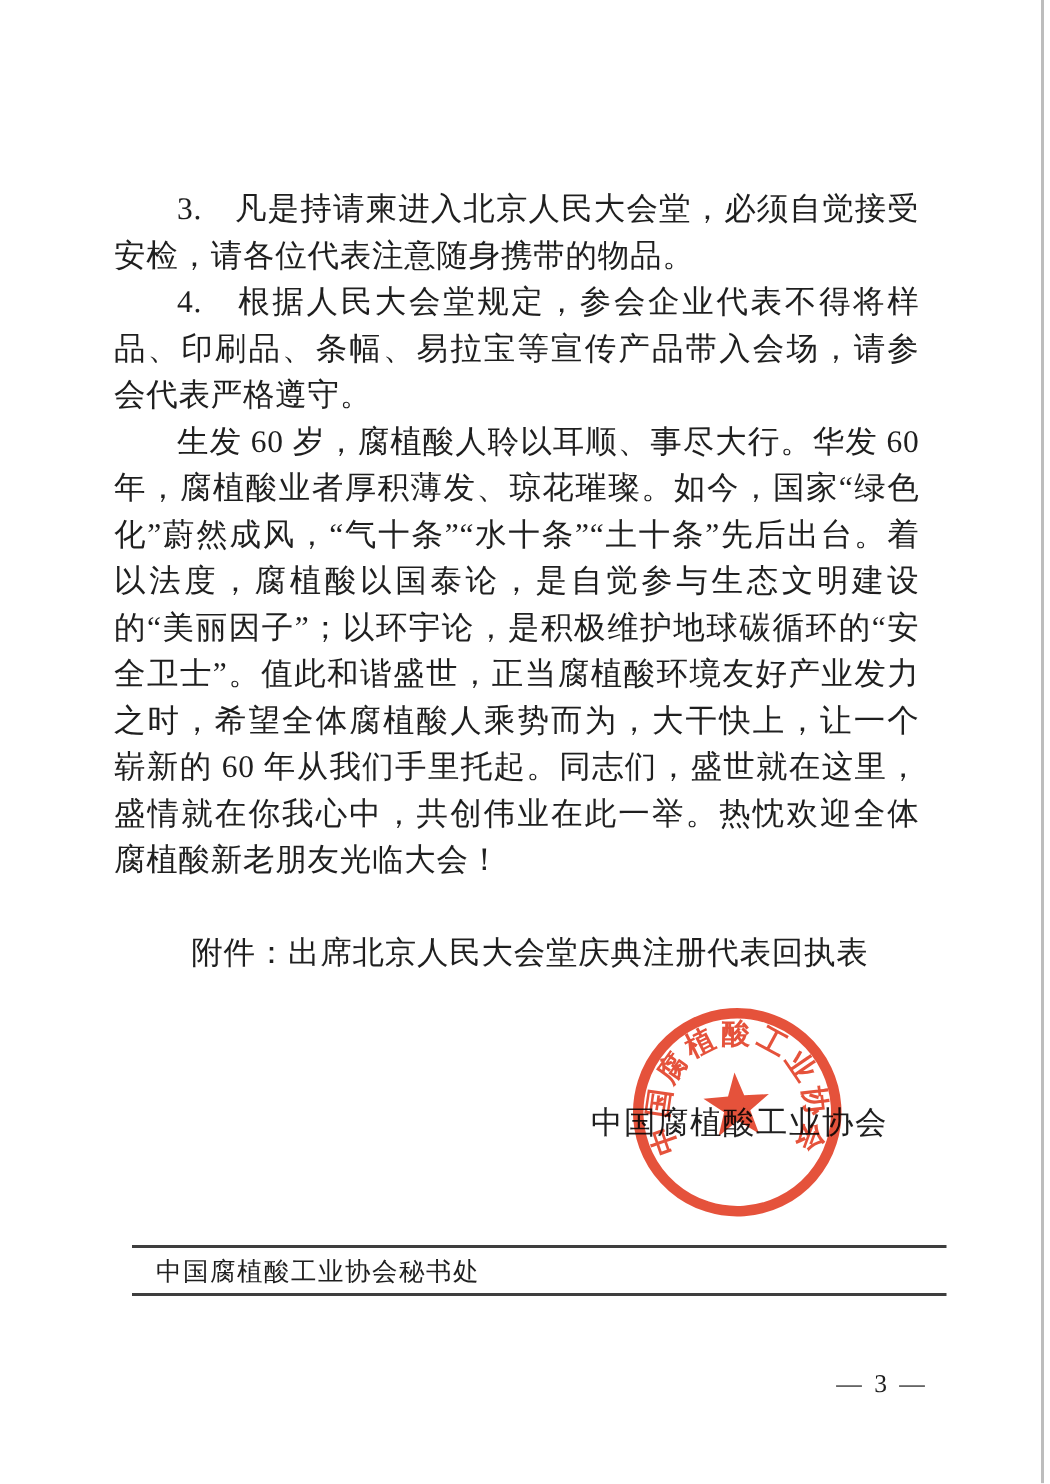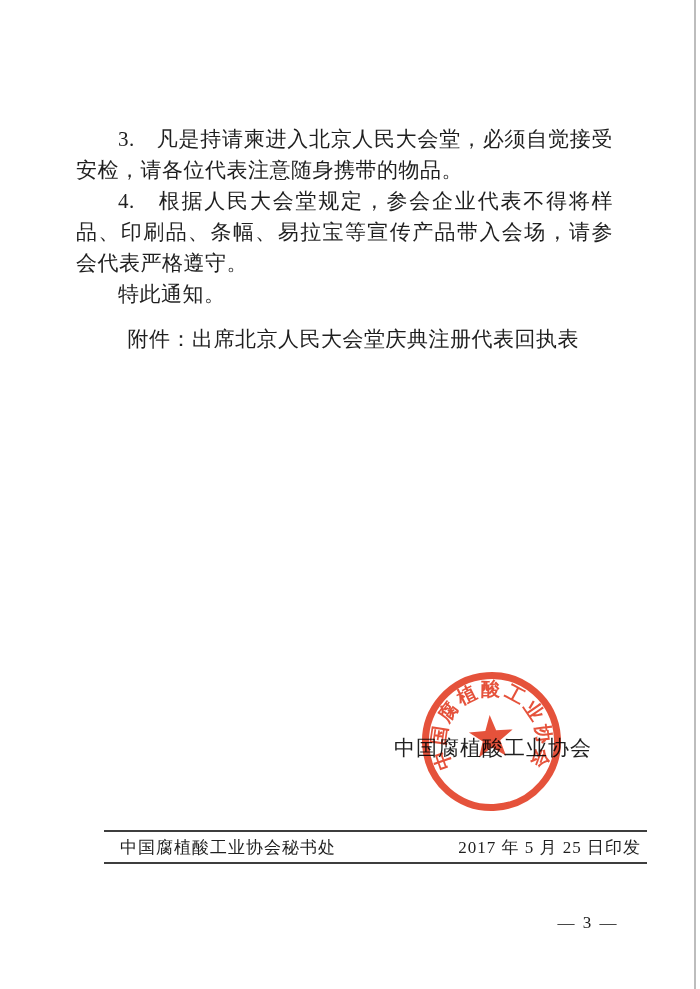--- a/index.html
+++ b/index.html
@@ -18,21 +18,21 @@
     background:#bdbdbd;
   }
   
   .body-text {
     position:absolute; left:76px; top:124px; width:537px;
     font-size:21px; line-height:31px;
     text-align:justify; text-justify:inter-ideograph;
     letter-spacing:0.5px;
   }
   .body-text p { margin:0; text-indent:2em; }
-  .body-text p.attachment { margin-top:14px; text-indent:2.45em; }
+  .body-text p.attachment { margin-top:31px; text-indent:2.45em; }
   
   .signature {
     position:absolute; left:378px; top:733px; width:230px;
     text-align:center;
     font-size:21px; line-height:30px;
     letter-spacing:1px;
     z-index:2;
   }
   
   .seal {
@@ -42,21 +42,21 @@
     mix-blend-mode:multiply;
     z-index:3;
     pointer-events:none;
   }
   .seal text {
     font-family:"Liberation Serif","DejaVu Serif",serif;
     font-weight:bold;
   }
   
   .footer {
-    position:absolute; left:104px; top:830px; width:521px;
+    position:absolute; left:88px; top:830px; width:521px;
     border-top:2px solid #3e3e3e;
     border-bottom:2px solid #3e3e3e;
     height:30px;
     display:flex; align-items:center; justify-content:space-between;
     padding:0 6px 0 16px;
     box-sizing:content-box;
     font-size:17px;
     letter-spacing:1px;
   }
   .page-number {
@@ -67,41 +67,40 @@
   }
 </style>
 </head>
 <body>
 
 <div class="page">
 
   <div class="body-text">
     <p>3.　凡是持请柬进入北京人民大会堂，必须自觉接受安检，请各位代表注意随身携带的物品。</p>
     <p>4.　根据人民大会堂规定，参会企业代表不得将样品、印刷品、条幅、易拉宝等宣传产品带入会场，请参会代表严格遵守。</p>
-    <p>特此通知。</p>
+    <p>生发 60 岁，腐植酸人聆以耳顺、事尽大行。华发 60 年，腐植酸业者厚积薄发、琼花璀璨。如今，国家“绿色化”蔚然成风，“气十条”“水十条”“土十条”先后出台。着以法度，腐植酸以国泰论，是自觉参与生态文明建设的“美丽因子”；以环宇论，是积极维护地球碳循环的“安全卫士”。值此和谐盛世，正当腐植酸环境友好产业发力之时，希望全体腐植酸人乘势而为，大干快上，让一个崭新的 60 年从我们手里托起。同志们，盛世就在这里，盛情就在你我心中，共创伟业在此一举。热忱欢迎全体腐植酸新老朋友光临大会！</p>
     <p class="attachment">附件：出席北京人民大会堂庆典注册代表回执表</p>
   </div>
 
   <div class="signature">
     <div>中国腐植酸工业协会</div>
   </div>
 
   <svg class="seal" viewBox="0 0 175 175" xmlns="http://www.w3.org/2000/svg">
     <g transform="rotate(-4 87.5 87.5)">
       <circle cx="87.5" cy="87.5" r="66" fill="none" stroke="#e23a20" stroke-width="7"></circle>
       <path id="sealArc" d="M 47.7 110.5 A 46 46 0 1 1 127.3 110.5" fill="none"></path>
       <text font-size="19" fill="#e23a20" letter-spacing="3">
         <textPath href="#sealArc" startOffset="1">中国腐植酸工业协会</textPath>
       </text>
       <polygon fill="#e23a20" transform="translate(87.5,84)" points="0,-23 5.41,-7.44 21.87,-7.11 8.75,2.84 13.52,18.61 0,9.2 -13.52,18.61 -8.75,2.84 -21.87,-7.11 -5.41,-7.44"></polygon>
     </g>
   </svg>
 
   <div class="footer">
     <span>中国腐植酸工业协会秘书处</span>
-    <span>2017 年 5 月 25 日印发</span>
   </div>
 
   <div class="page-number">— 3 —</div>
 
   <div class="scan-edge"></div>
 
 </div>
 
 </body></html>

